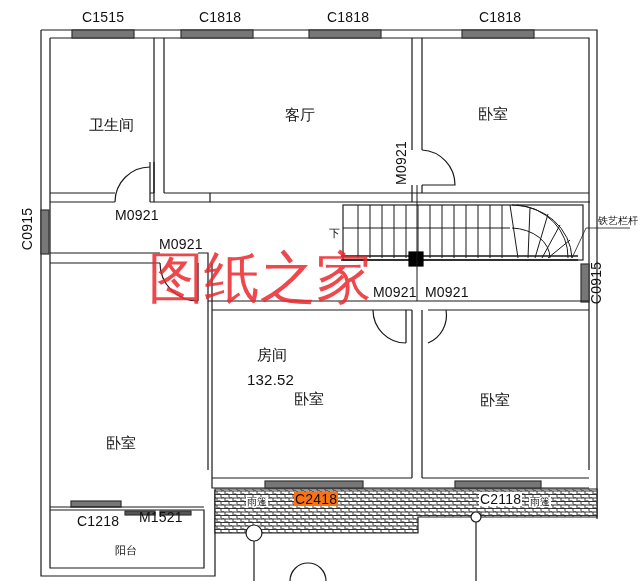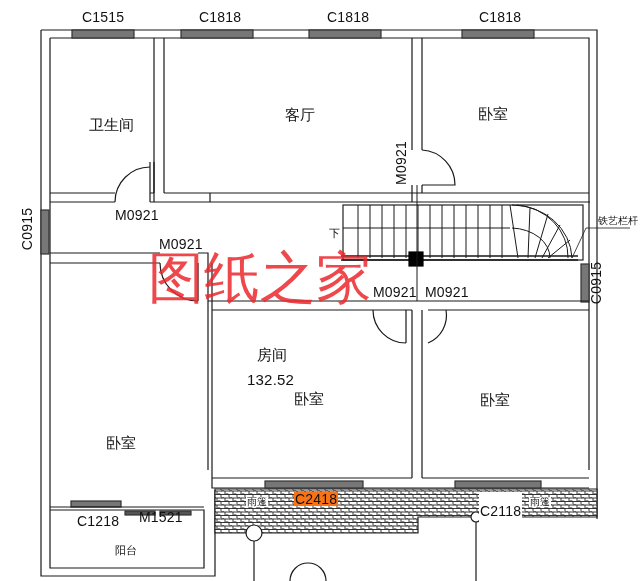--- a/index.html
+++ b/index.html
@@ -119,20 +119,20 @@
 
 <div class="lbl code" style="left:115px;top:208px">M0921</div>
 <div class="lbl code" style="left:159px;top:237px">M0921</div>
 <div class="lbl code vert" style="left:378px;top:156px;width:46px;text-align:center">M0921</div>
 <div class="lbl code" style="left:373px;top:285px">M0921</div>
 <div class="lbl code" style="left:425px;top:285px">M0921</div>
 <div class="lbl code" style="left:139px;top:510px">M1521</div>
 
 <div class="lbl code" style="left:77px;top:514px">C1218</div>
 <div class="lbl code" style="left:294px;top:492px;background:#f97316;padding:0 1px">C2418</div>
-<div class="lbl code" style="left:479px;top:492px;background:#fff;padding:12px 1px">C2118</div>
+<div class="lbl code" style="left:479px;top:492px;background:#fff;padding:0 1px">C2118</div>
 
 <div class="lbl" style="left:329px;top:228px;font-size:11px">下</div>
 <div class="lbl small" style="left:598px;top:216px">铁艺栏杆</div>
 <div class="lbl small" style="left:246px;top:497px;background:#fff;padding:0 1px">雨篷</div>
 <div class="lbl small" style="left:529px;top:497px;background:#fff;padding:0 1px">雨篷</div>
 
 <div class="wm">图纸之家</div>
 
 </body></html>

